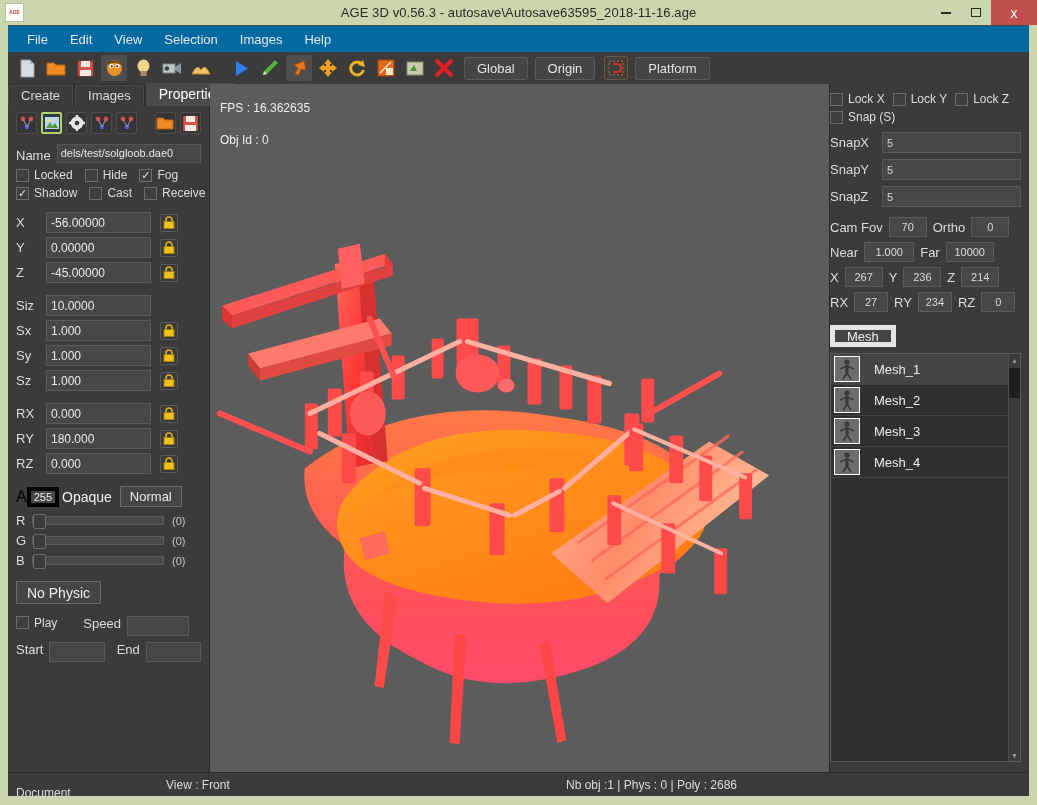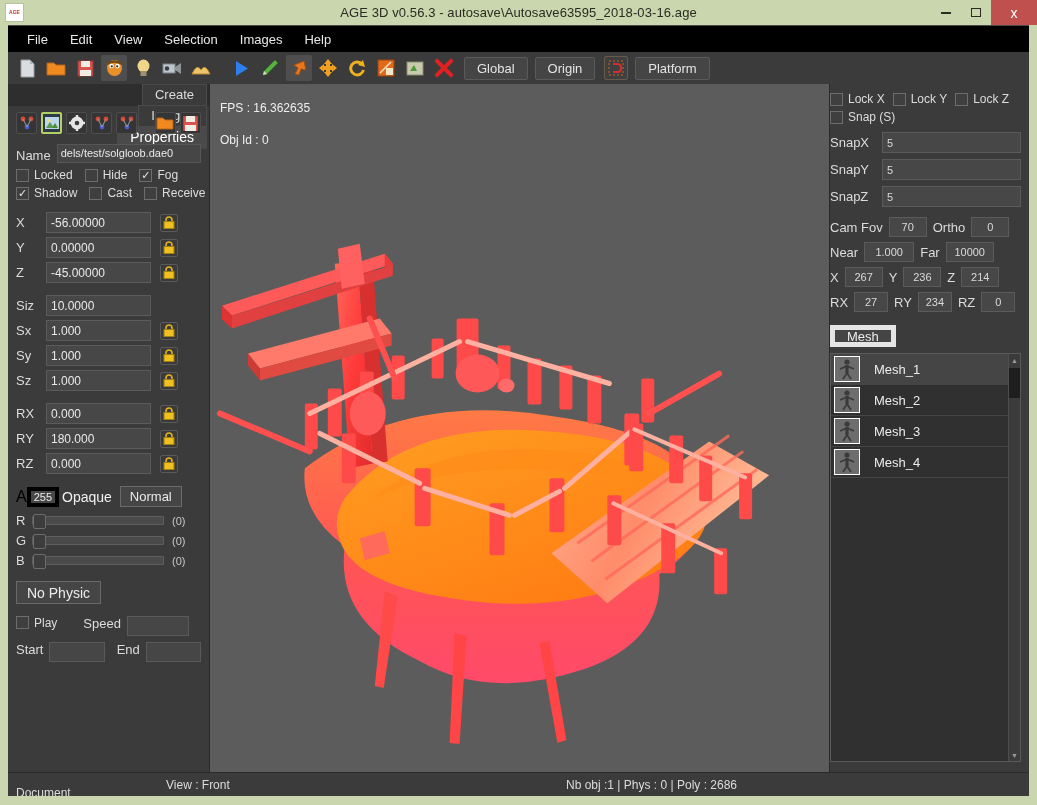--- a/index.html
+++ b/index.html
@@ -39,21 +39,21 @@
   .winbtn {
     width: 30px; display: flex; align-items: center; justify-content: center;
     font-size: 12px; color: #2b2b22;
   }
   .winbtn.close { width: 46px; background: #c0504d; color: #ffffff; font-size: 14px; }
   .minline { width: 10px; height: 2px; background: #2b2b22; }
   .maxsq { width: 10px; height: 9px; border: 1.5px solid #2b2b22; }
   
   .menubar {
     flex: 0 0 27px; height: 27px;
-    background: #000000;
+    background: #0369a1;
     display: flex; align-items: center;
     margin: 0 8px 0 8px;
     padding-left: 8px;
     border-top: 1px solid #4a4a4a;
   }
   .menuitem {
     color: #e8e8e8; font-size: 13px;
     padding: 4px 11px; cursor: default;
   }
   
@@ -90,21 +90,20 @@
     flex: 1 1 auto;
     display: flex;
     margin: 0 8px;
     background: #2e2e2e;
     min-height: 0;
   }
   
   .tabstrip {
     height: 22px; display: flex; align-items: flex-end;
     background: #2e2e2e;
-    flex-direction: column;
   }
   .tab {
     font-size: 13px; color: #dcdcdc;
     padding: 2px 12px 3px 12px;
     background: #3b3b3b;
     border: 1px solid #4a4a4a; border-bottom: none;
     margin-right: 2px;
     line-height: 15px;
   }
   .tab.sel {
@@ -283,21 +282,21 @@
 </style>
 </head>
 <body>
 
 <div class="window">
 
   <div class="titlebar">
     <div class="app-icon">
       <span>AGE</span>
     </div>
-    <div class="title-text">AGE 3D v0.56.3 - autosave\Autosave63595_2018-03-16.age</div>
+    <div class="title-text">AGE 3D v0.56.3 - autosave\Autosave63595_2018-11-16.age</div>
     <div class="winbtns">
       <div class="winbtn">
           <div class="minline"></div>
         </div>
       <div class="winbtn">
           <div class="maxsq"></div>
         </div>
       <div class="winbtn close">
           <span>x</span>
         </div>

